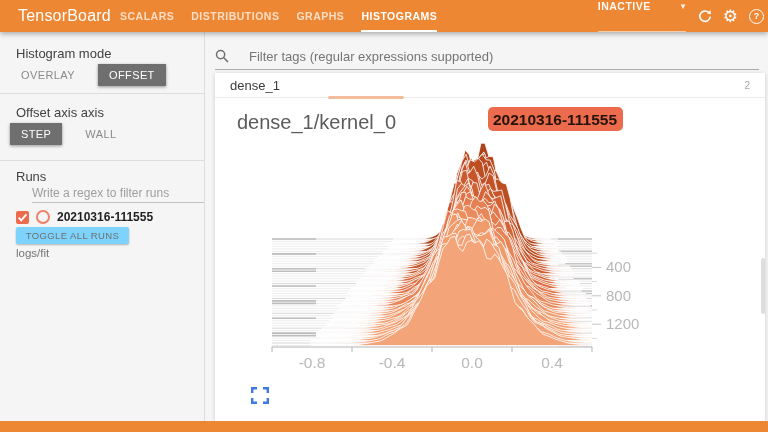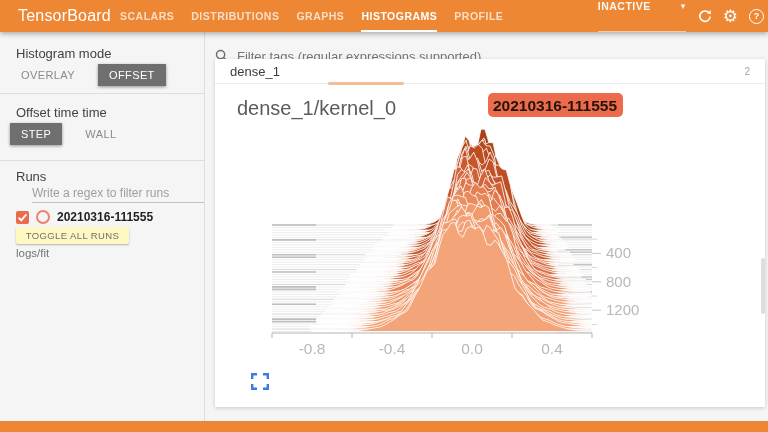--- a/index.html
+++ b/index.html
@@ -31,53 +31,52 @@
   .divider{position:absolute;left:0;width:204px;height:1px;background:#ddd;}
   .regex-input{position:absolute;left:16px;width:172px;background:transparent;border:none;outline:none;
     border-bottom:1px solid #c2c2c2;font-size:12px;padding:2px 0;color:#333;
     font-family:"Liberation Sans","DejaVu Sans",sans-serif;}
   .regex-input::placeholder{color:#9e9e9e;}
   .run-row{position:absolute;left:16px;display:flex;align-items:center;gap:7px;}
   .cb{width:13px;height:13px;border-radius:2px;background:var(--badge,#EC6B4C);display:flex;
     align-items:center;justify-content:center;}
   .run-dot{width:10px;height:10px;border:2px solid #EE8169;border-radius:50%;box-sizing:content-box;}
   .run-name{font-size:12px;color:#1f1f1f;font-weight:700;}
-  .toggle-all{position:absolute;left:16px;width:113px;height:17px;background:#fef9c3;border-radius:2px;
+  .toggle-all{position:absolute;left:16px;width:113px;height:17px;background:#7dd3fc;border-radius:2px;
     box-shadow:0 1px 2px rgba(0,0,0,.28);font-size:9.5px;color:#6f6f6f;letter-spacing:.4px;
     text-align:center;line-height:18px;cursor:pointer;}
   .logs{position:absolute;left:16px;font-size:11.5px;color:#757575;}
   
   .main{position:absolute;left:205px;top:32px;width:563px;height:389px;background:#f5f5f5;}
   .filterbar{position:absolute;left:10px;top:11px;width:544px;height:27px;display:flex;
-    align-items:center;gap:6px;border-bottom:1px solid #ababab;box-sizing:border-box;}
+    align-items:center;gap:18px;border-bottom:1px solid #ababab;box-sizing:border-box;}
   .filterbar input{flex:1;border:none;outline:none;background:transparent;font-size:13px;color:#555;
     font-family:"Liberation Sans","DejaVu Sans",sans-serif;}
   .filterbar input::placeholder{color:#757575;}
-  .card{position:absolute;left:10px;top:27px;width:550px;height:348px;background:#fff;
+  .card{position:absolute;left:10px;top:41px;width:550px;height:348px;background:#fff;
     box-shadow:0 1px 4px rgba(0,0,0,.18);}
   .card-header{height:24px;border-bottom:1px solid #ececec;display:flex;align-items:center;
     justify-content:space-between;padding:0 15px;}
   .tag-name{font-size:13px;color:#3c3c3c;}
   .tag-count{font-size:10px;color:#a5a5a5;}
   .sliver{position:absolute;left:113px;top:23px;width:76px;height:3px;background:#F5BC9B;border-radius:2px;}
   #chart-svg{position:absolute;left:0;top:27px;}
   .scroll-thumb{position:absolute;left:556px;top:226px;width:4px;height:56px;background:#dedede;border-radius:2px;}
   .bottom-bar{position:absolute;left:0;top:421px;width:768px;height:11px;background:var(--orange,#ED8733);z-index:11;}
 </style>
 </head>
 <body>
 
 <div class="navbar">
   <div class="brand">TensorBoard</div>
   <div id="nav-tabs">
       <div class="tab">SCALARS</div>
       <div class="tab">DISTRIBUTIONS</div>
       <div class="tab">GRAPHS</div>
       <div class="tab active">HISTOGRAMS</div>
-      <div class="tab">PROFILE</div>
     </div>
   <div class="nav-right">
     <div class="status-select">
       <span>INACTIVE</span>
       <span class="caret">▾</span>
     </div>
     <div class="nav-icon">
       <svg width="15" height="15" viewBox="0 0 15 15">
         <path d="M12.4 4.4 A5.2 5.2 0 1 0 13.2 7.5" fill="none" stroke="#fff" stroke-width="1.6"></path>
         <polygon points="13.5,1.0 13.9,5.2 10.0,4.3" fill="#fff"></polygon>
@@ -90,21 +89,21 @@
   </div>
 </div>
 
 <div class="sidebar">
   <div class="side-label" style="top:14px">Histogram mode</div>
   <div class="seg-row" style="top:32px" id="mode-toggle">
       <div class="segbtn">OVERLAY</div>
       <div class="segbtn sel">OFFSET</div>
     </div>
   <div class="divider" style="top:61px"></div>
-  <div class="side-label" style="top:73px">Offset time time</div>
+  <div class="side-label" style="top:73px">Offset axis axis</div>
   <div class="seg-row" style="top:91px" id="axis-toggle">
       <div class="segbtn sel">STEP</div>
       <div class="segbtn">WALL</div>
     </div>
   <div class="divider" style="top:128px"></div>
   <div class="side-label" style="top:137px">Runs</div>
   <input class="regex-input" style="top: 152px; margin-left: 16px;" placeholder="Write a regex to filter runs">
   <div class="run-row" style="top:178px" id="run-list">
       <div class="cb">
         <svg width="11" height="11" viewBox="0 0 12 12">

